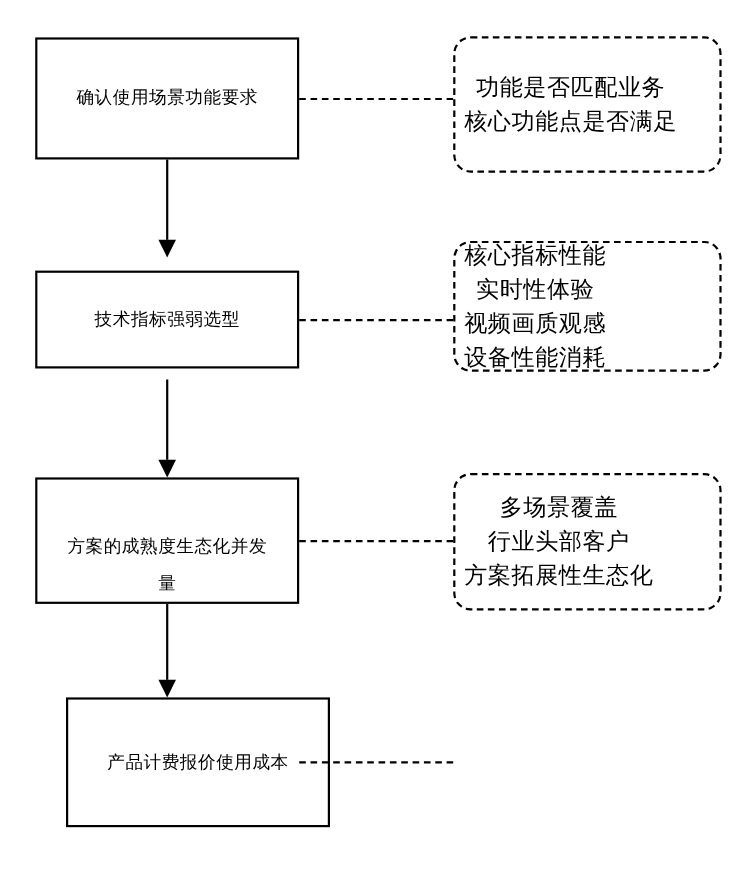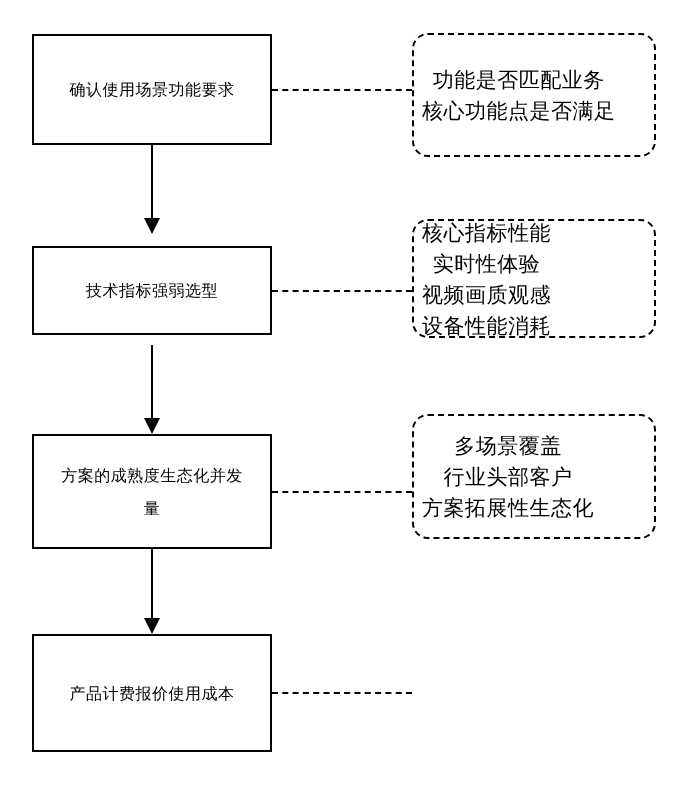--- a/index.html
+++ b/index.html
@@ -127,37 +127,37 @@
 实时性体验
 视频画质观感
 设备性能消耗</span>
   </div>
 
   <div class="arrow-wrap" style="left:142px; top:345px; height:89px;">
     <div class="arrow-shaft" style="height:73px;"></div>
     <div class="arrow-head" style="top:73px;"></div>
   </div>
 
-  <div class="node-box" style="top:434px; height:115px;">
+  <div class="node-box" style="top:434px; height:115px;align-items:flex-end;">
     <span class="node-label">方案的成熟度生态化并发量</span>
   </div>
 
   <div class="connector-dashed" style="left:272px; top:491px; width:140px;"></div>
 
-  <div class="note-box" style="top:414px; height:125px;">
+  <div class="note-box" style="top:430px; height:125px;">
     <span class="note-label">多场景覆盖
 行业头部客户
 方案拓展性生态化</span>
   </div>
 
   <div class="arrow-wrap" style="left:142px; top:549px; height:85px;">
     <div class="arrow-shaft" style="height:69px;"></div>
     <div class="arrow-head" style="top:69px;"></div>
   </div>
 
-  <div class="node-box" style="top:634px; height:118px;">
+  <div class="node-box" style="top:634px; height:118px;margin-left:28px;">
     <span class="node-label">产品计费报价使用成本</span>
   </div>
 
   <div class="connector-dashed" style="left:272px; top:692px; width:140px;"></div>
 
 
 </div>
 
 </body></html>

